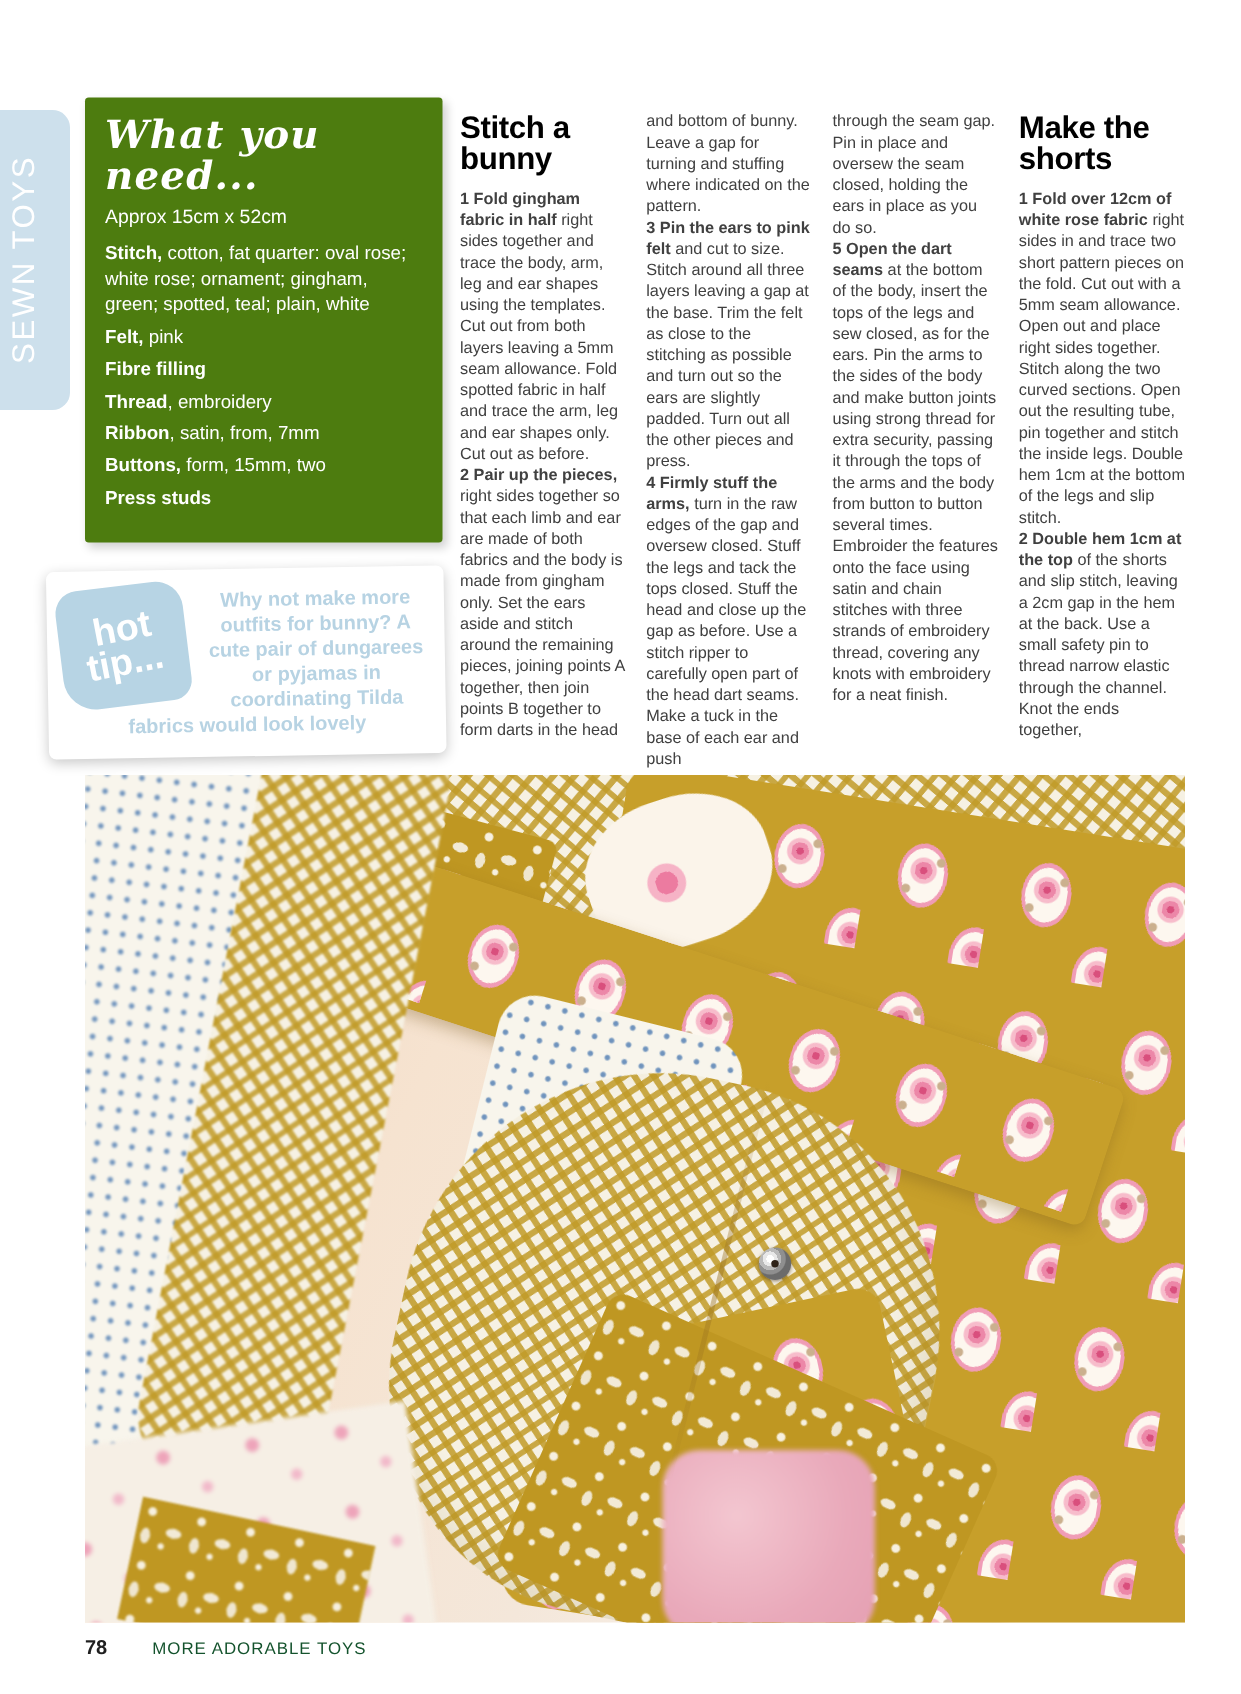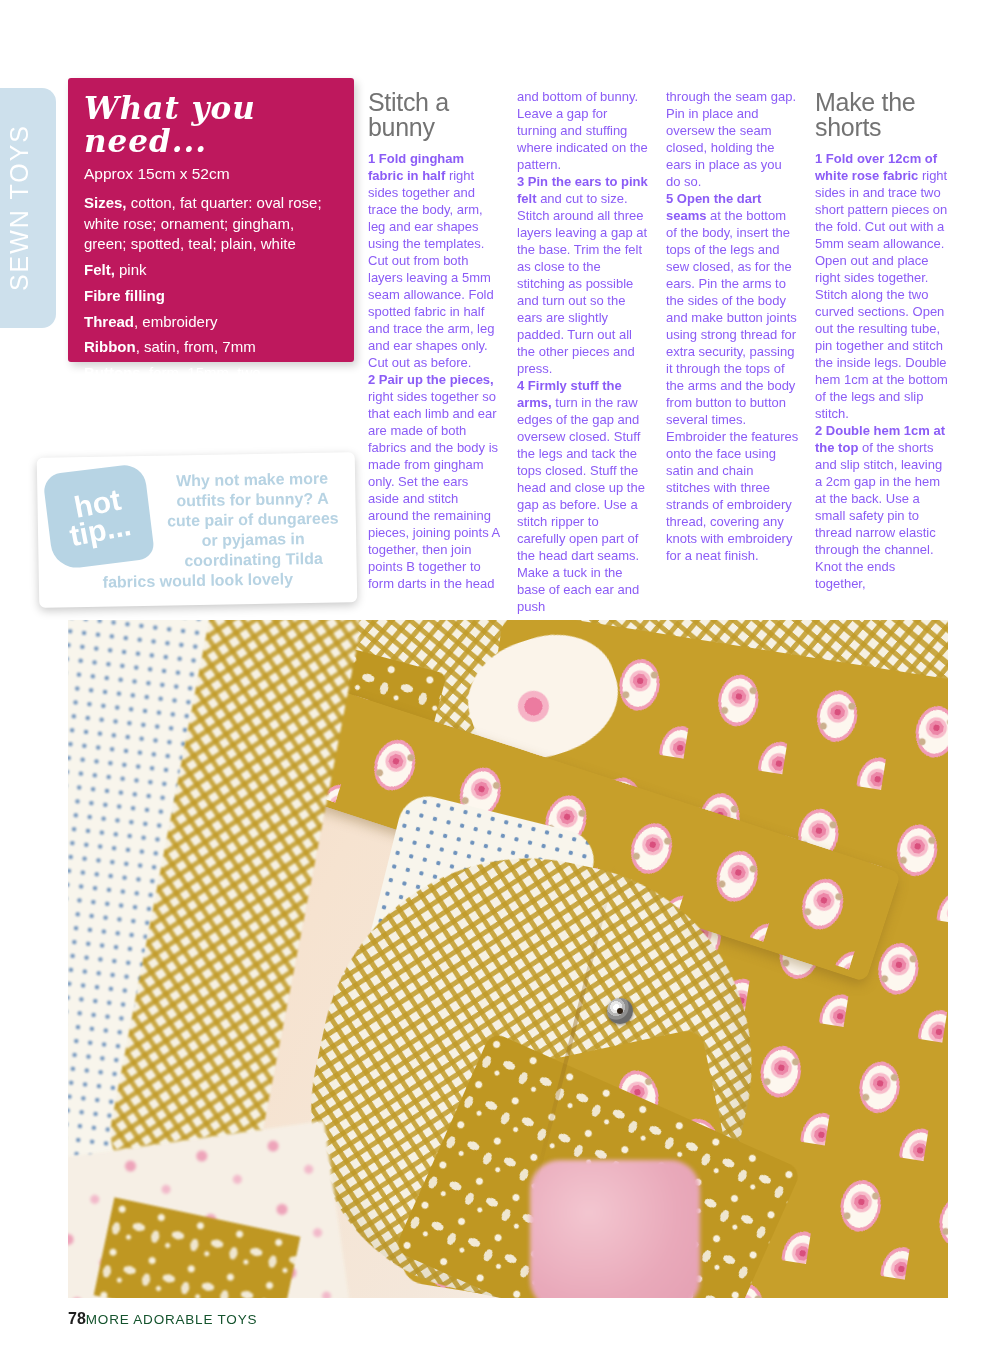--- a/index.html
+++ b/index.html
@@ -6,21 +6,21 @@
   body{font-family:"Liberation Sans",sans-serif;-webkit-font-smoothing:antialiased;}
   #canvas{position:relative;width:993px;height:1355px;background:#ffffff;overflow:hidden;}
 
   
   .side-tab{position:absolute;left:-18px;top:88px;width:74px;height:240px;
     background:#cde0ec;border-radius:14px;display:flex;align-items:center;justify-content:center;}
   .side-tab span{writing-mode:vertical-rl;transform:rotate(180deg);color:#ffffff;
     font-size:25px;font-weight:500;letter-spacing:2px;}
 
   
-  .need-box{position:absolute;left:68px;top:78px;width:286px;height:284px;background:#be185d;
+  .need-box{position:absolute;left:68px;top:78px;width:286px;height:356px;background:#4d7c0f;
     border-radius:3px;box-shadow:3px 4px 8px rgba(0,0,0,.18);padding:14px 16px;box-sizing:border-box;color:#ffffff;}
   .need-title{font-family:"DejaVu Serif",serif;font-style:italic;font-weight:700;
     font-size:31px;letter-spacing:1px;margin:0 0 8px 0;line-height:1.05;}
   .need-sub{color:#ffdf00;font-weight:700;font-size:19px;margin:2px 0 2px 0;}
   .need-val{font-size:15.5px;margin:0 0 10px 0;}
   .need-kit{color:#ffdf00;font-weight:700;font-size:21px;margin:10px 0 4px 0;}
   .kit-item{font-size:15px;line-height:1.38;margin:5px 0;}
   .kit-item b{font-weight:700;}
 
   
@@ -30,22 +30,22 @@
   .tip-badge{float:left;width:102px;height:96px;background:#b7d4e4;border-radius:18px 22px 16px 26px;
     transform:rotate(-6deg);margin:2px 10px 4px 0;display:flex;flex-direction:column;
     align-items:center;justify-content:center;color:#ffffff;font-weight:700;line-height:.9;}
   .tip-badge .l1{font-size:30px;transform:rotate(-4deg);}
   .tip-badge .l2{font-size:30px;transform:rotate(-4deg);}
   .tip-text{color:#b7d3e3;font-weight:700;font-size:16px;line-height:1.25;text-align:center;padding-top:6px;}
 
   
   .cols{position:absolute;left:368px;top:88px;width:580px;display:flex;gap:16px;}
   .col{flex:1;min-width:0;}
-  .colhead{color:#737373;font-weight:400;font-size:25px;line-height:1.0;letter-spacing:-.3px;margin:2px 0 10px 0;}
-  .coltext{font-size:13px;line-height:17px;color:#8b5cf6;}
+  .colhead{color:#000000;font-weight:700;font-size:25px;line-height:1.0;letter-spacing:-.3px;margin:2px 0 10px 0;}
+  .coltext{font-size:13px;line-height:17px;color:#404040;}
   .seg-b{font-weight:700;}
 
   
   .photo{position:absolute;left:68px;top:620px;width:880px;height:678px;overflow:hidden;
     background:linear-gradient(115deg,#f2d7c0 0%,#f6e3d0 32%,#f4e7da 55%,#f8f3ee 78%,#efe7df 100%);}
   .photo *{position:absolute;}
   .gingham{background-color:#f6f1e3;background-image:
     repeating-linear-gradient(45deg,rgba(193,155,40,.85) 0 5px,rgba(193,155,40,0) 5px 13px),
     repeating-linear-gradient(-45deg,rgba(193,155,40,.85) 0 5px,rgba(193,155,40,0) 5px 13px);}
   .medallion{background-color:#c79f2a;background-image:
@@ -91,37 +91,37 @@
     radial-gradient(circle at 52px 46px,#f2b9ca 0 4px,rgba(0,0,0,0) 5px);background-size:72px 64px;}
   .ornament-bit{left:34px;top:596px;width:190px;height:100px;transform:rotate(12deg);filter:blur(1px);}
   .seam-line{left:505px;top:240px;width:4px;height:330px;transform:rotate(14deg);
     background:linear-gradient(rgba(150,110,30,0),rgba(150,110,30,.45),rgba(150,110,30,0));}
   .press-stud{left:539px;top:378px;width:26px;height:26px;border-radius:50%;
     background:radial-gradient(circle at 35% 35%,#ffffff 0 3px,#e8e8e8 3px 6px,#b9b9b9 6px 9px,#8f8f8f 9px 12px,#6b6b6b 13px);
     box-shadow:0 1px 3px rgba(60,40,10,.5);}
   .press-stud::after{content:"";position:absolute;left:10px;top:10px;width:6px;height:6px;border-radius:50%;background:#2e2218;}
 
   
-  .footer{position:absolute;left:68px;top:1310px;display:flex;align-items:baseline;}
+  .footer{position:absolute;left:68px;top:1310px;display:flex;align-items:baseline;gap:36px;}
   .footer .pn{font-weight:700;font-size:16px;color:#1f1f1f;}
   .footer .ft{font-size:13.5px;color:#14532d;letter-spacing:.8px;}
 </style>
 </head>
 <body>
 
 <div id="canvas">
 
   <div class="side-tab">
     <span>SEWN TOYS</span>
   </div>
 
   <div class="need-box">
     <div class="need-title">What you need...</div>
     <div class="need-val">Approx 15cm x 52cm</div>
-    <div class="kit-item"><b>Sizes,</b><span> cotton, fat quarter: oval rose; white rose; ornament; gingham, green; spotted, teal; plain, white</span></div>
+    <div class="kit-item"><b>Stitch,</b><span> cotton, fat quarter: oval rose; white rose; ornament; gingham, green; spotted, teal; plain, white</span></div>
     <div class="kit-item"><b>Felt,</b><span> pink</span></div>
     <div class="kit-item"><b>Fibre filling</b><span></span></div>
     <div class="kit-item"><b>Thread</b><span>, embroidery</span></div>
     <div class="kit-item"><b>Ribbon</b><span>, satin, from, 7mm</span></div>
     <div class="kit-item"><b>Buttons,</b><span> form, 15mm, two</span></div>
     <div class="kit-item"><b>Press studs</b><span></span></div>
   </div>
 
   <div class="tip-card">
     <div class="tip-badge">

